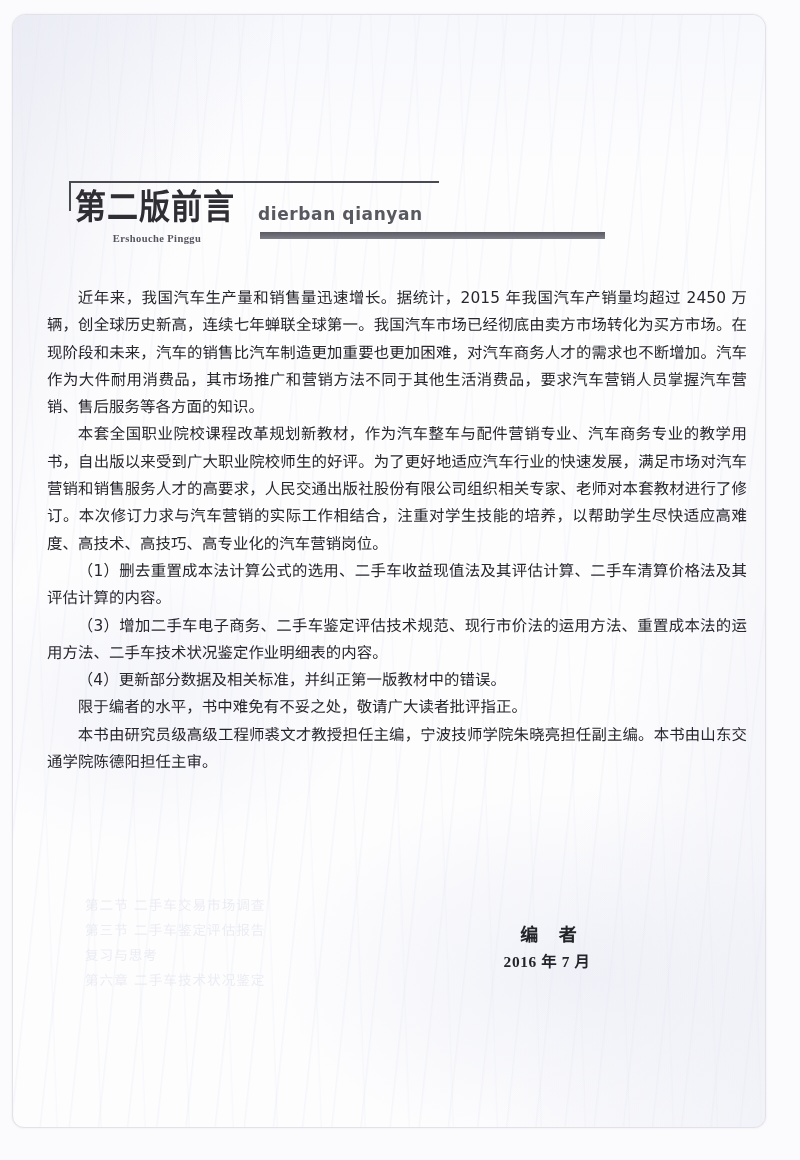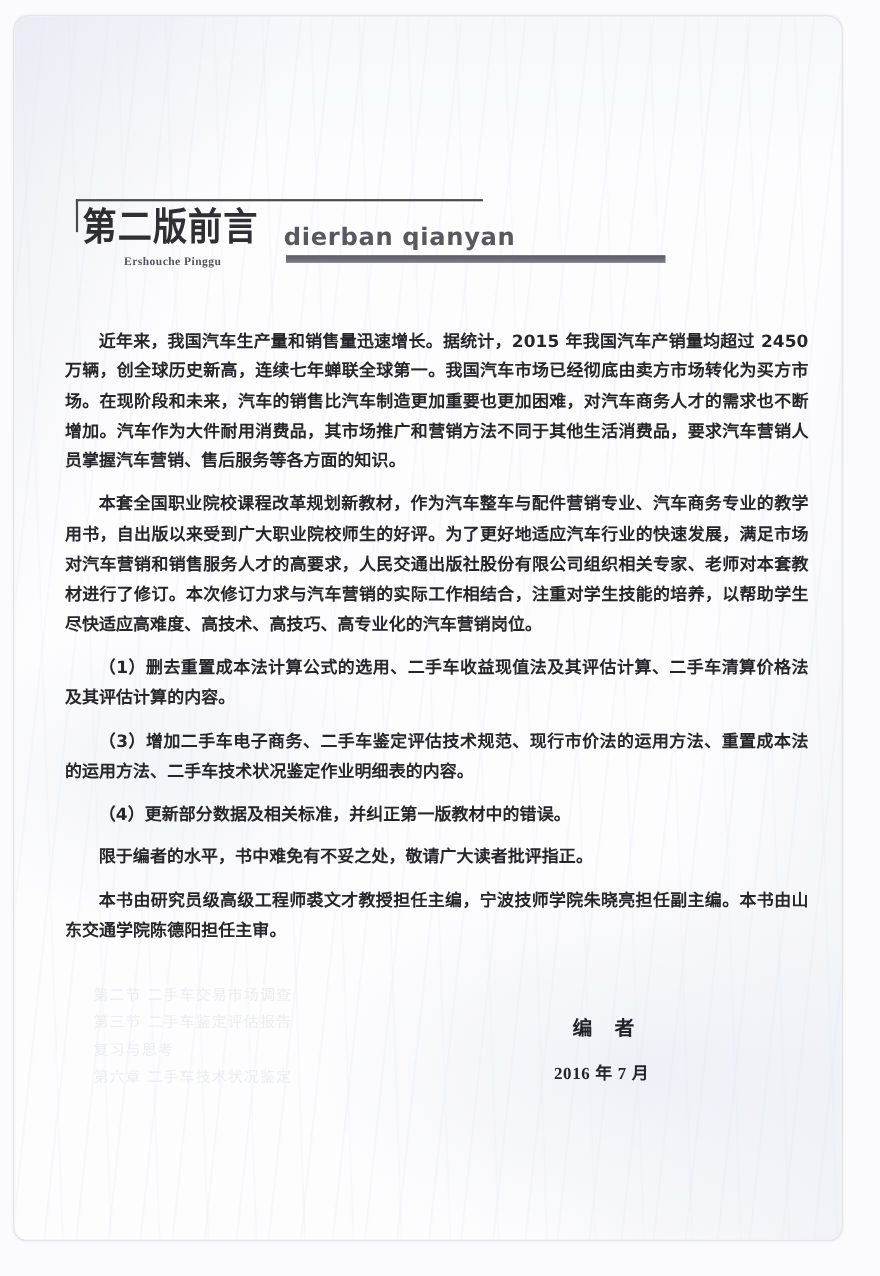--- a/index.html
+++ b/index.html
@@ -118,21 +118,21 @@
     font-weight: bold;
     letter-spacing: 0.4px;
     color: #55555e;
     white-space: nowrap;
   }
   .title-pinyin {
     position: absolute;
     left: 211px;
     top: 26px;
     font-family: "DejaVu Sans", "Liberation Sans", sans-serif;
-    font-size: 22px;
+    font-size: 17px;
     font-weight: bold;
     letter-spacing: 0.6px;
     color: #585860;
     white-space: nowrap;
   }
   .title-barline {
     position: absolute;
     left: 213px;
     top: 54px;
     width: 345px;
@@ -147,46 +147,45 @@
     top: 270px;
     width: 700px;
     color: #26262c;
     font-family: "DejaVu Sans", "Liberation Sans", sans-serif;
     font-size: 15.4px;
     line-height: 27.3px;
     text-align: justify;
     text-justify: inter-character;
   }
   .para {
-    margin: 12px;
+    margin: 0;
     text-indent: 2em;
     text-align: justify;
     text-justify: inter-character;
     letter-spacing: 0.1px;
-    font-weight: bold;
   }
 
   
   .signature {
     position: absolute;
     left: 0;
     top: 905px;
     width: 700px;
     text-align: center;
     color: #23232a;
   }
   .sign-name {
     font-family: "DejaVu Sans", "Liberation Sans", sans-serif;
     font-size: 18px;
     letter-spacing: 7px;
     padding-left: 310px;
     font-weight: 600;
   }
   .sign-date {
-    margin-top: 17px;
+    margin-top: 3px;
     font-family: "Liberation Serif", "DejaVu Serif", serif;
     font-size: 15.4px;
     font-weight: bold;
     padding-left: 300px;
     letter-spacing: 0.6px;
   }
 
   
   .bleed {
     position: absolute;

